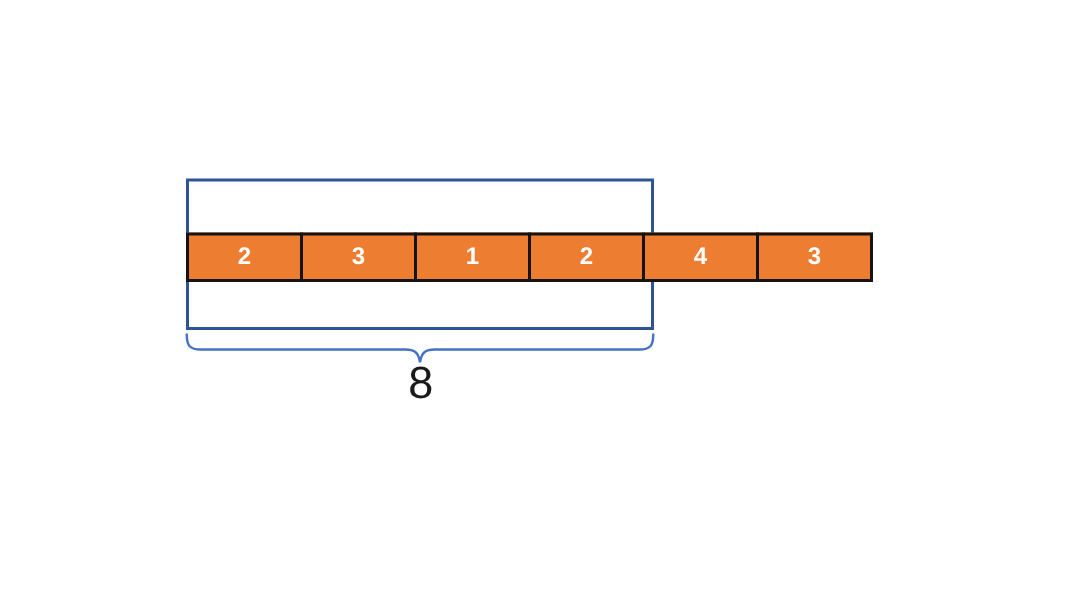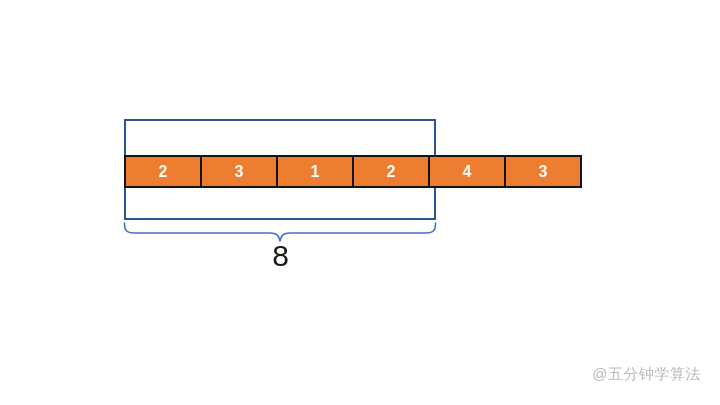--- a/index.html
+++ b/index.html
@@ -113,15 +113,14 @@
              C 1.5,8.5 3.5,11 11,11
              L 147,11
              C 153.5,11 156,13 157,19.5
              C 158,13 160.5,11 167,11
              L 303,11
              C 310.5,11 312.5,8.5 312.5,1" fill="none" stroke="#4472C4" stroke-width="1.6" stroke-linecap="round"></path>
   </svg>
 
   <div class="sum-label">8</div>
 
-  <div class="watermark">@五分钟学算法</div>
 
 </div>
 
 </body></html>

